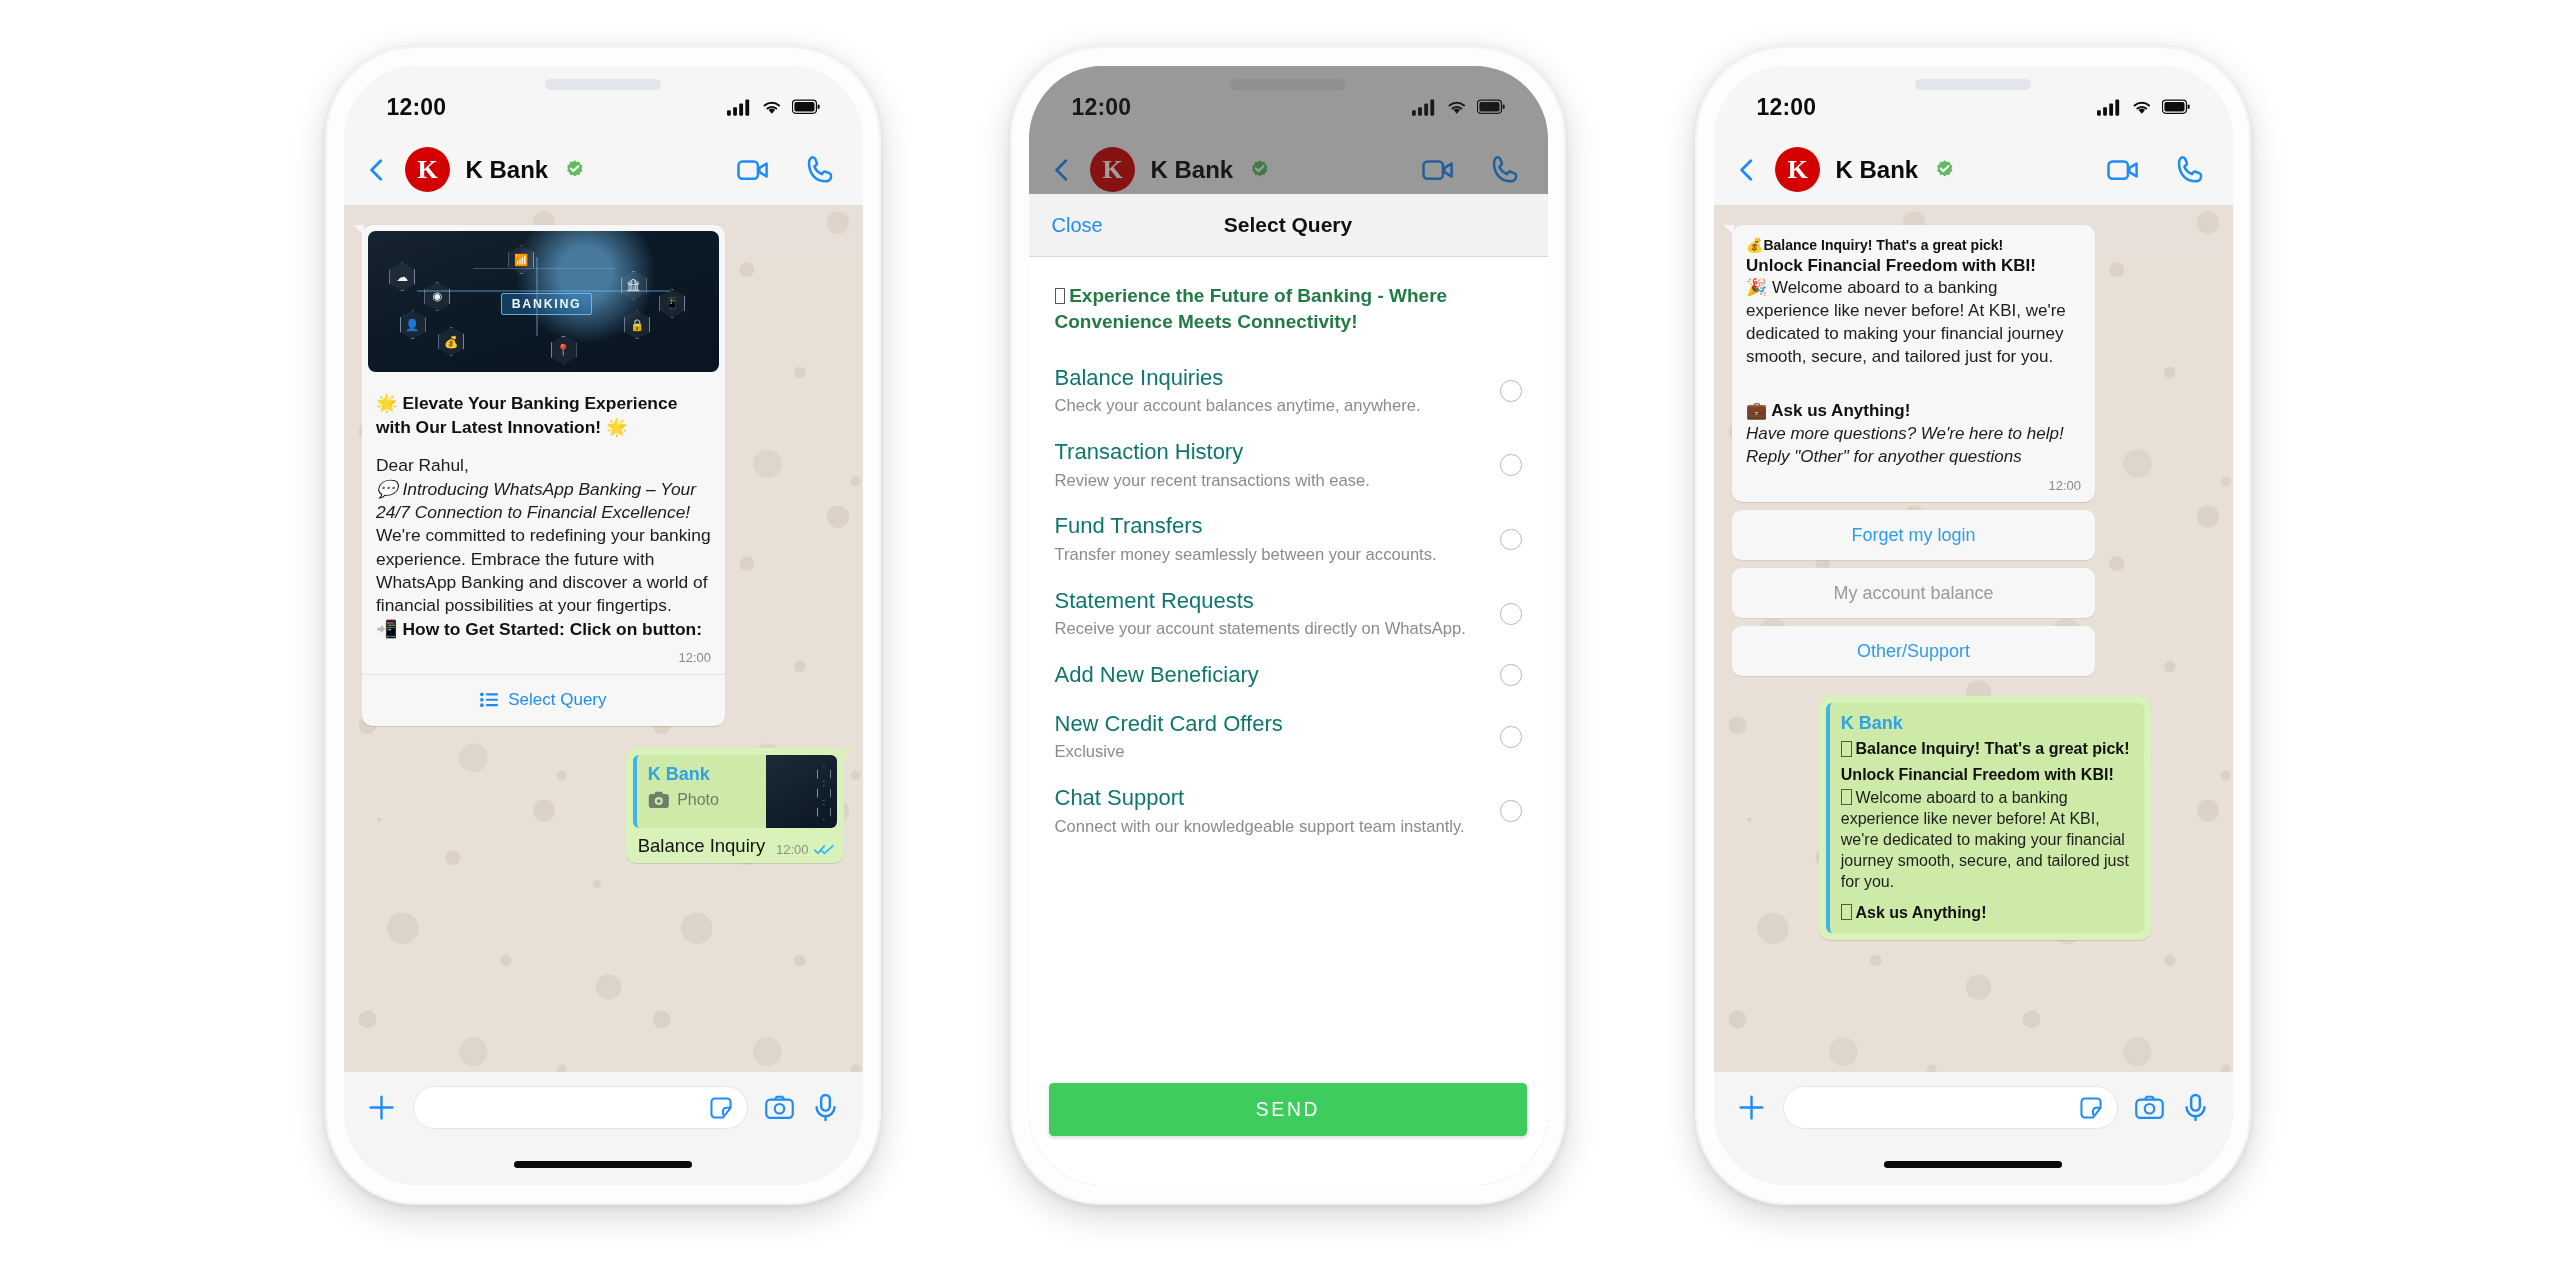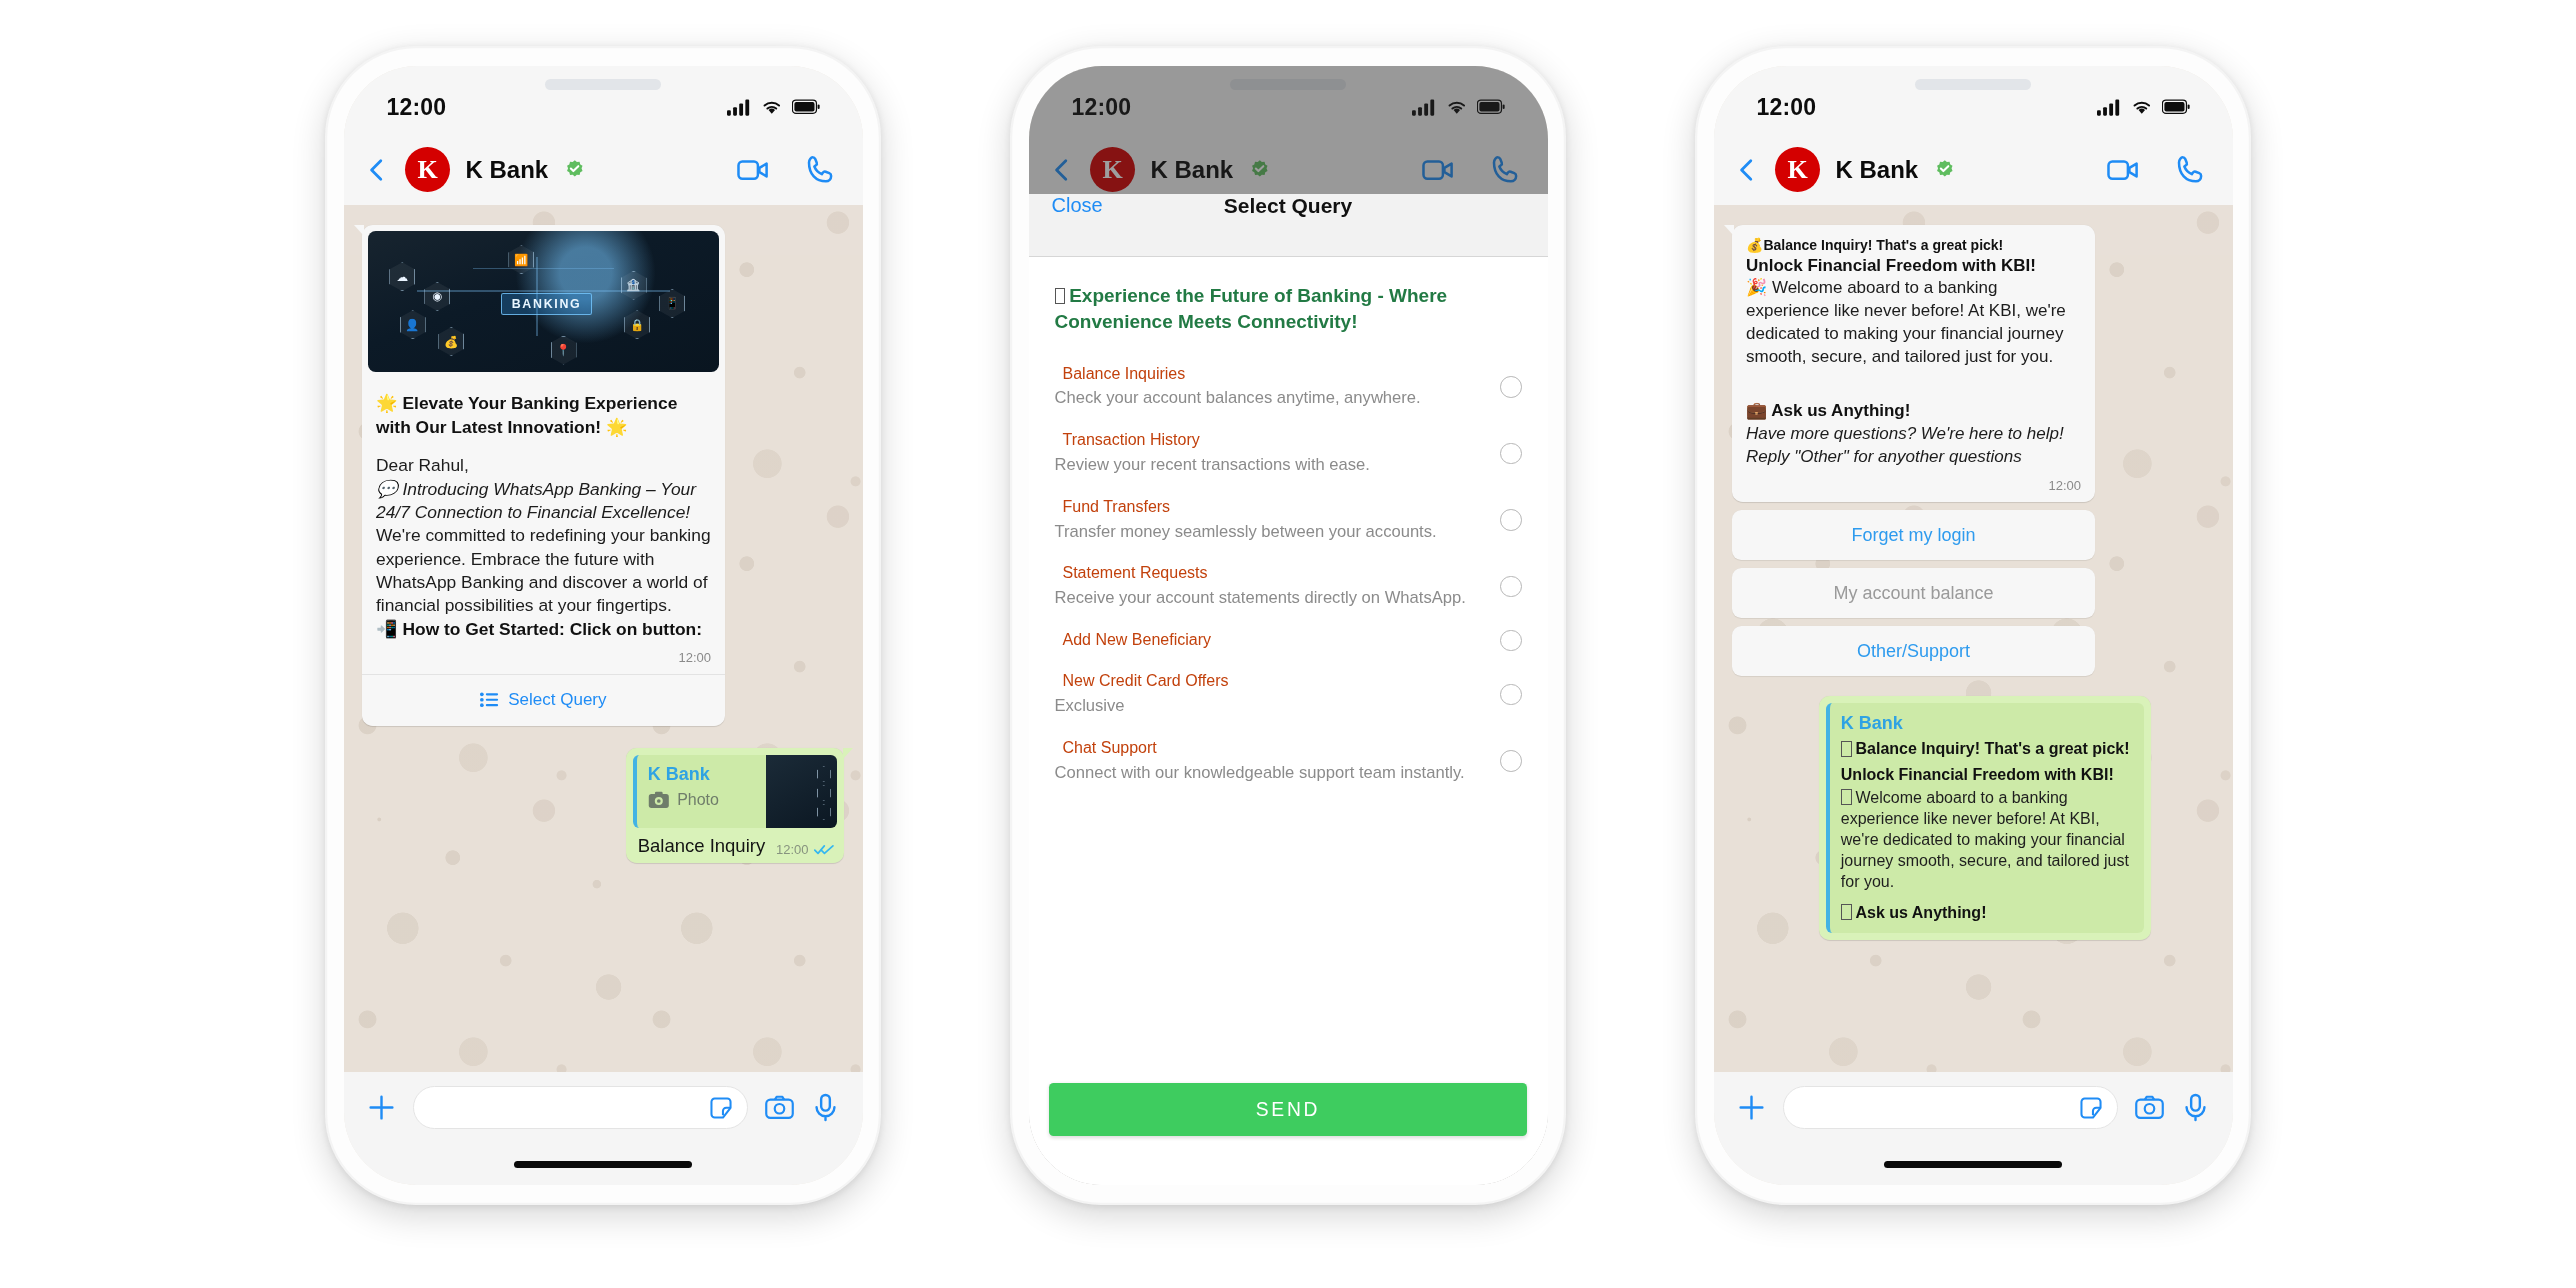--- a/index.html
+++ b/index.html
@@ -188,34 +188,34 @@
 
   
   .dimmer{ position:absolute; inset:0; background:rgba(40,40,40,.45); z-index:9; }
   .sheet{
     position:absolute; left:0; right:0; bottom:0; top:128px;
     background:#ffffff; border-radius:0; z-index:10;
     display:flex; flex-direction:column;
   }
   .sheet-head{
     flex:0 0 63px; background:#f2f2f2; border-bottom:0.8px solid #d6d6d6;
-    display:flex; align-items:flex-start; padding:0 23px; position:relative;
+    display:flex; align-items:center; padding:0 23px; position:relative;
   }
   .sheet-close{ color:#1f8cf5; font-size:20px; }
   .sheet-title{
     position:absolute; left:0; right:0; text-align:center;
     font-size:21px; font-weight:700; color:#111; pointer-events:none;
   }
   .sheet-body{ flex:1 1 auto; overflow:hidden; padding:26px 26px 0 26px; background:#fff; }
   .sheet-lead{
     color:#227a44; font-weight:700; font-size:19px; line-height:1.35; margin-bottom:20px;
   }
   .qrow{ display:flex; align-items:center; gap:14px; padding:9.3px 0 10.8px 0; }
   .qrow-txt{ flex:1 1 auto; }
-  .qrow-t{ font-size:16px; color:#c2410c; line-height:1.3;margin-left:8px; }
+  .qrow-t{ font-size:22px; color:#0f766e; line-height:1.3; }
   .qrow-d{ font-size:16.6px; color:#8b8b8b; line-height:1.36; margin-top:3.1px; }
   .radio{
     flex:0 0 auto; width:21.6px; height:21.6px; border-radius:50%;
     border:1.5px solid #b6b6b6; background:transparent;
   }
   .sheet-foot{
     flex:0 0 116px; background:#fff; display:flex; align-items:flex-start;
     justify-content:center; padding-top:14px;
   }
   .sendbtn{

